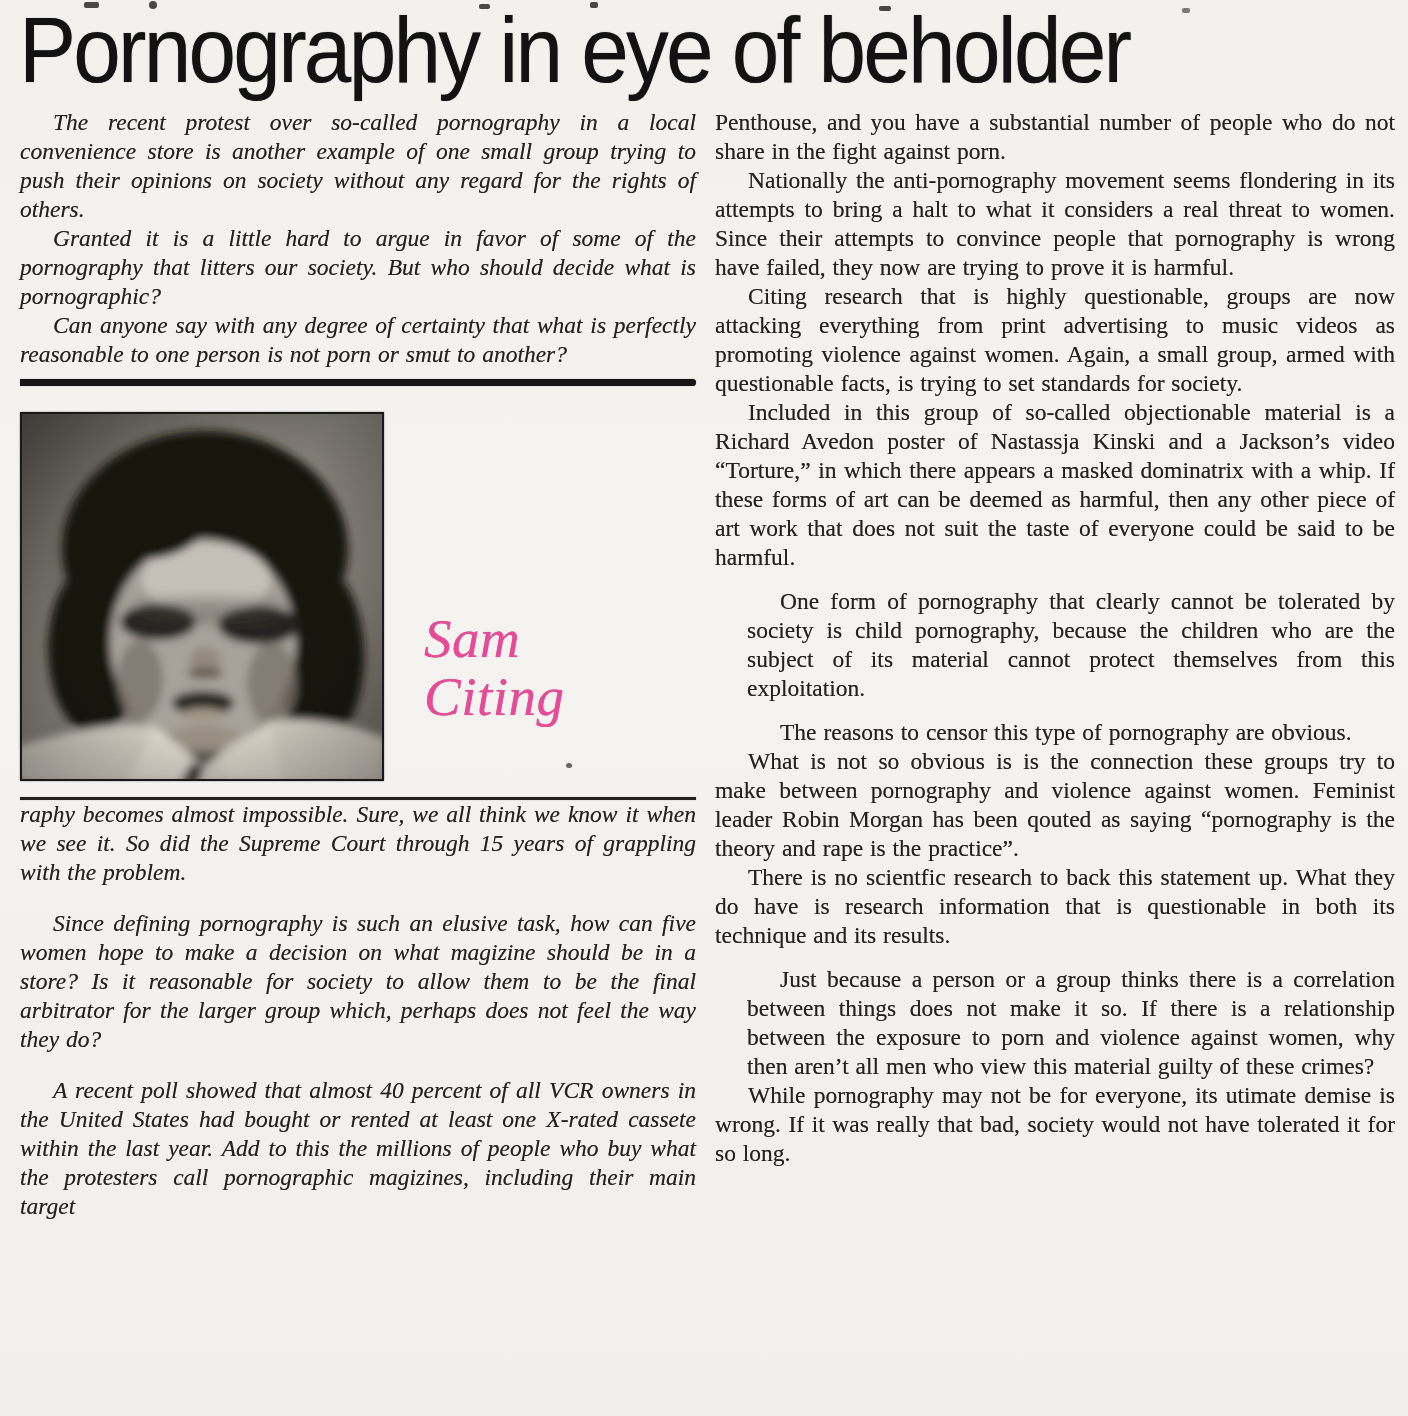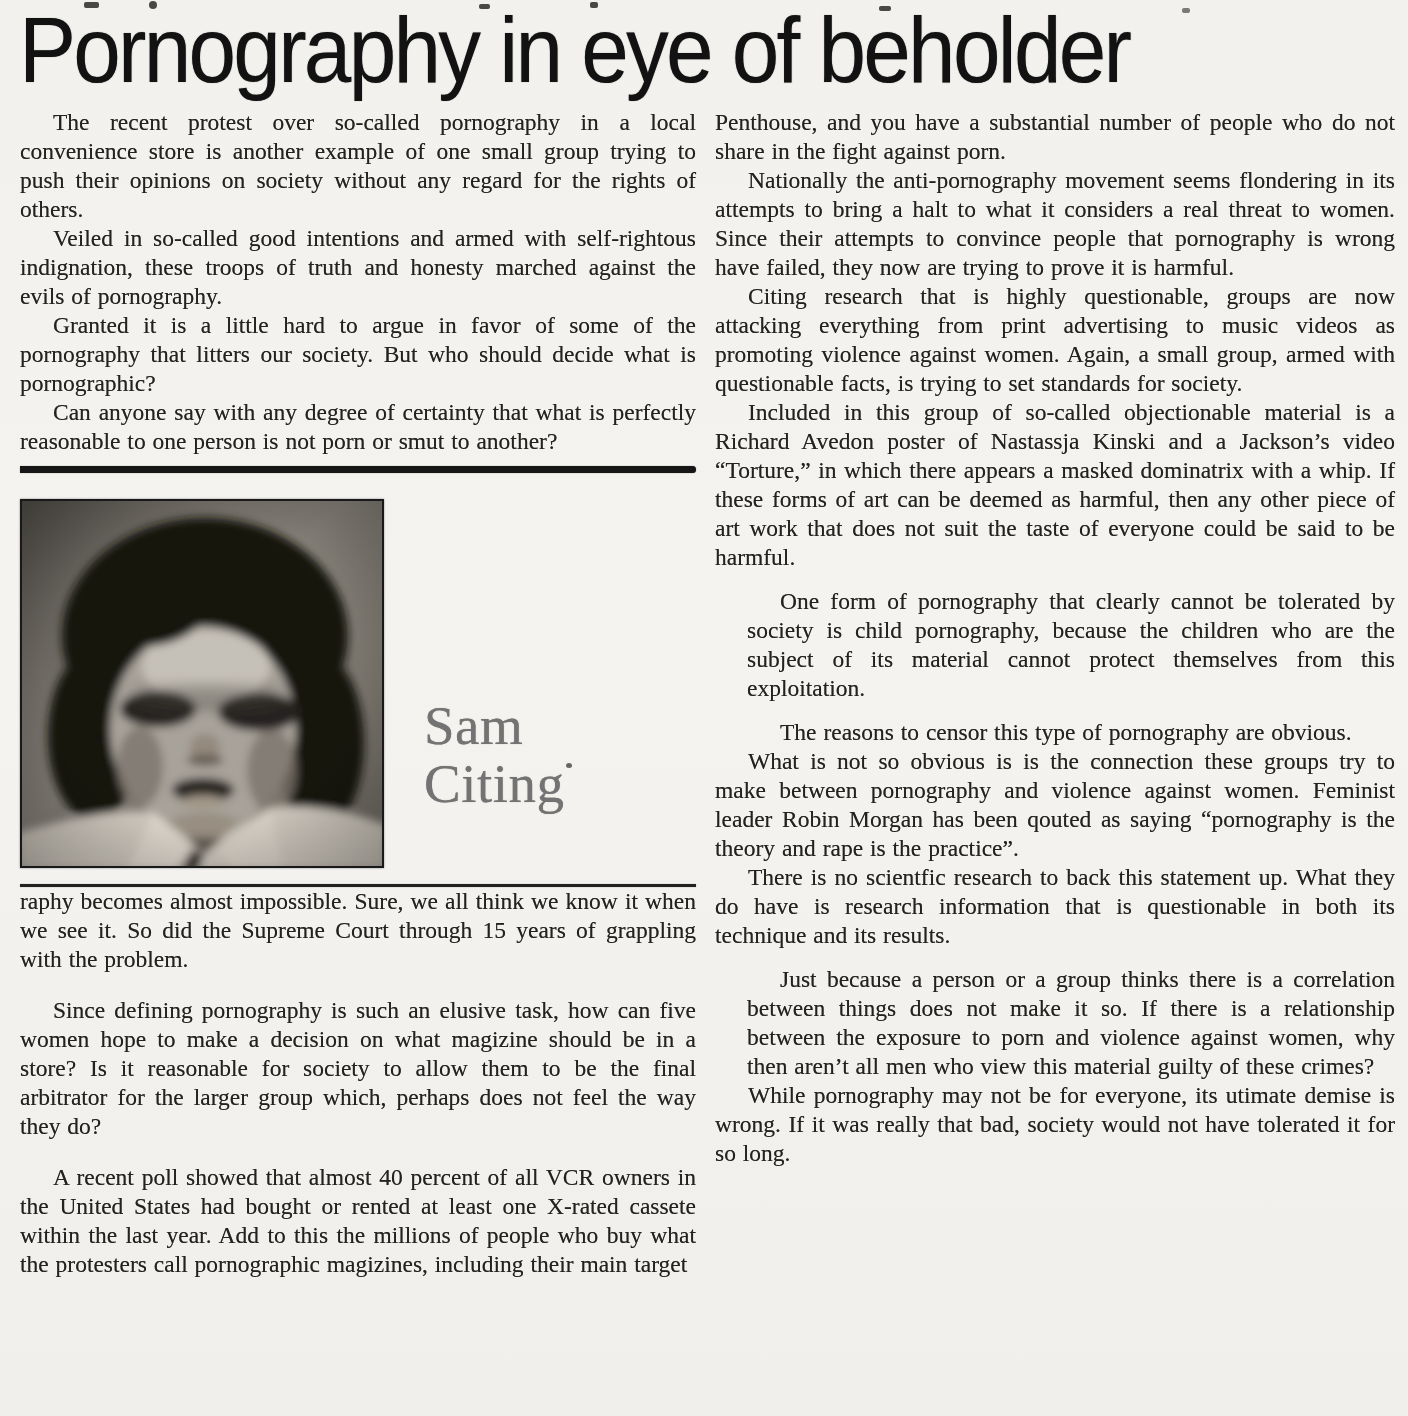--- a/index.html
+++ b/index.html
@@ -23,21 +23,21 @@
     white-space:nowrap;
     text-shadow:0 0 1px rgba(20,20,20,.55);
   }
 
   
   .columns{
     position:absolute;top:108px;left:20px;right:13px;
     display:flex;gap:19px;
   }
   .col{color:#242220;}
-  .col-left{flex:0 0 676px;width:676px;}
+  .col-left{flex:0 0 676px;width:676px;font-style:italic;}
   .col-right{flex:1;}
   .col p{
     margin:0;
     font-size:23.5px;line-height:29px;
     text-align:justify;
     text-shadow:0 0 .6px rgba(40,38,36,.55);
     word-spacing:1px;
   }
   .col p.indent{text-indent:33px;}
   .col p.cont{text-indent:0;}
@@ -60,21 +60,21 @@
   .photo-frame{
     flex:0 0 auto;
     width:360px;height:365px;
     border:2px solid #191919;
     background:#767268;
     box-shadow:0 0 2px rgba(0,0,0,.4);
   }
   .byline{
     margin-left:40px;padding-top:198px;
     font-size:55px;line-height:58px;
-    color:#737373;letter-spacing:.5px;
+    color:#ec4899;letter-spacing:.5px;
     text-shadow:0 0 .8px rgba(30,28,26,.5);
   }
   .byline span{display:block;}
 
   
   .speck{position:absolute;background:#2c2a28;border-radius:2px;opacity:.85;}
   .speck.s1{left:84px;top:2px;width:15px;height:6px;}
   .speck.s2{left:149px;top:1px;width:8px;height:8px;border-radius:50%;}
   .speck.s3{left:479px;top:4px;width:11px;height:5px;}
   .speck.s4{left:590px;top:2px;width:8px;height:6px;}
@@ -94,21 +94,20 @@
   <span class="speck s5"></span>
   <span class="speck s6"></span>
   <span class="speck s7"></span>
 
   <h1 class="headline">Pornography in eye of beholder</h1>
 
   <div class="columns">
 
     <div class="col col-left">
       <p class="indent">The recent protest over so-called pornography in a local convenience store is another example of one small group trying to push their opinions on society without any regard for the rights of others.</p>
-      <p class="indent">Veiled in so-called good intentions and armed with self-rightous indignation, these troops of truth and honesty marched against the evils of pornography.</p>
       <p class="indent">Granted it is a little hard to argue in favor of some of the pornography that litters our society. But who should decide what is pornographic?</p>
       <p class="indent">Can anyone say with any degree of certainty that what is perfectly reasonable to one person is not porn or smut to another?</p>
 
       <div class="rule-thick"></div>
 
       <figure class="figure-row" style="margin-left:0;margin-right:0;">
         <div class="photo-frame">
           
           <svg viewBox="0 0 360 365" width="360" height="365" role="img">
             <defs>

